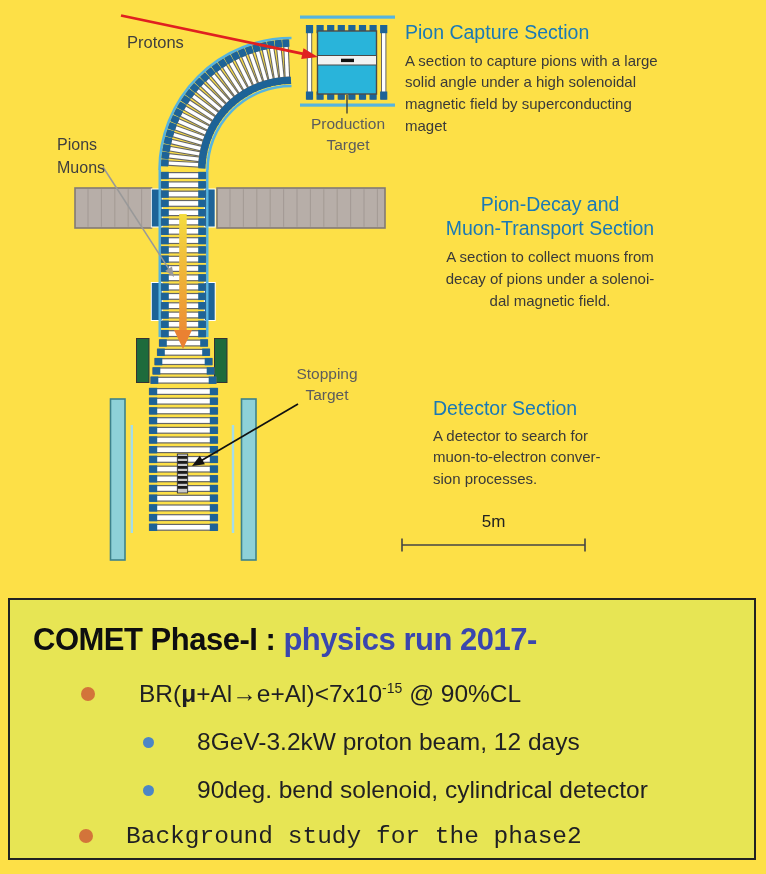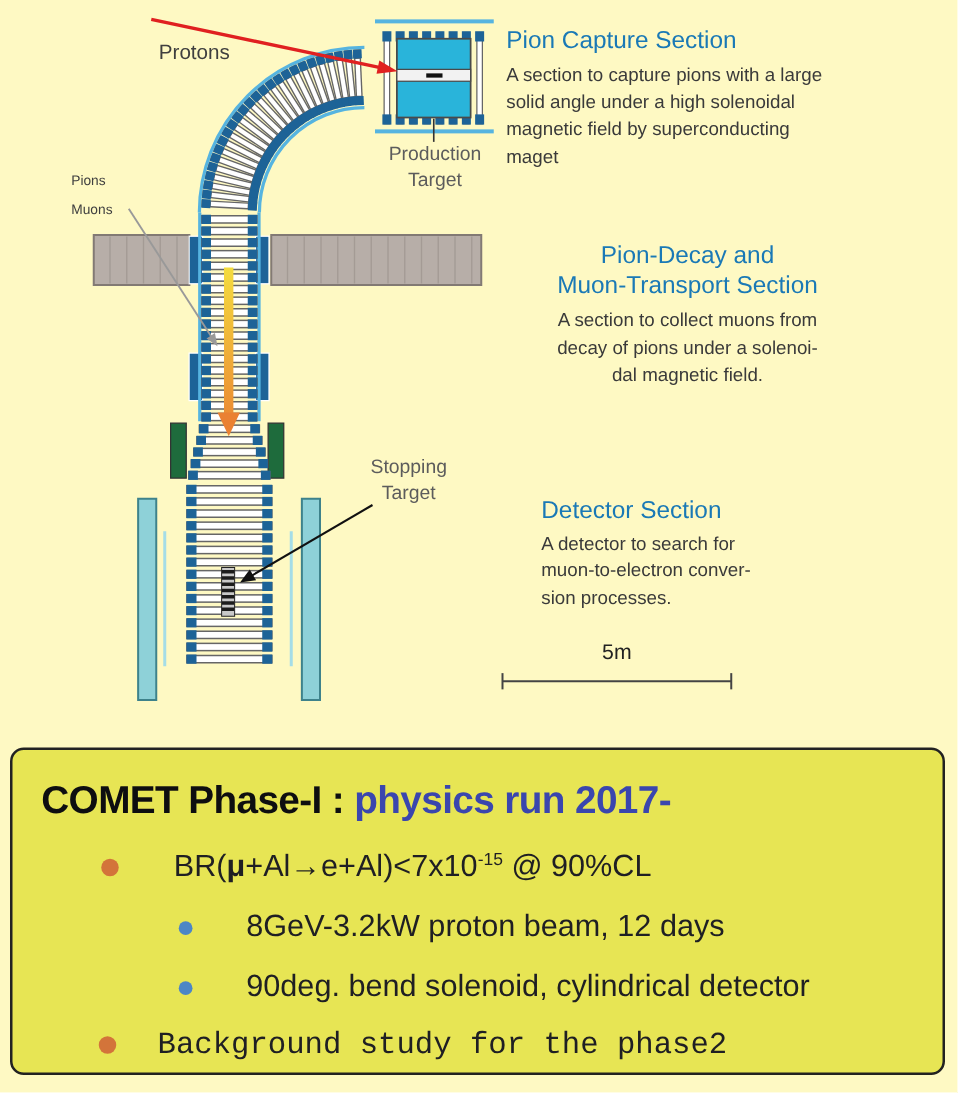--- a/index.html
+++ b/index.html
@@ -1,23 +1,23 @@
 <!DOCTYPE html>
 <html><head>
 <meta charset="utf-8">
 <style>
   html,body{margin:0;padding:0;background:#fff;}
-  .stage{position:relative;width:766px;height:874px;background:#fef9c3;overflow:hidden;
+  .stage{position:relative;width:766px;height:874px;background:#fde047;overflow:hidden;
          font-family:"Liberation Sans",sans-serif;}
   .diagram{position:absolute;left:0;top:0;width:766px;height:580px;}
   #diagram-svg{position:absolute;left:0;top:0;}
   .lines{white-space:pre-line;}
   .lbl{position:absolute;color:#3f3f3f;}
   .lbl-protons{left:127px;top:33px;font-size:16.5px;}
-  .lbl-pions{left:57px;top:134px;font-size:11px;line-height:22.5px;}
+  .lbl-pions{left:57px;top:134px;font-size:16px;line-height:22.5px;}
   .lbl-prod{left:303px;top:114px;width:90px;text-align:center;font-size:15.5px;line-height:20.5px;color:#5c5c5c;}
   .lbl-stop{left:286px;top:364px;width:82px;text-align:center;font-size:15.5px;line-height:20.5px;color:#5c5c5c;}
   .lbl-scale{left:402px;top:512px;width:183px;text-align:center;font-size:17px;color:#222;}
   .section{position:absolute;left:405px;width:290px;}
   .section h2{margin:0;font-size:19.5px;font-weight:400;color:#1a79b6;line-height:23.6px;}
   .section p{margin:0;font-size:15px;color:#3a3a3a;line-height:21.8px;}
   .sec1{top:21px;} .sec1 p{margin-top:5px;}
   .sec2{top:193px;text-align:center;} .sec2 p{margin-top:6px;}
   .sec3{top:397px;margin-left:28px;} .sec3 p{margin-top:4px;}
   .summary{position:absolute;left:8px;top:598px;width:744px;height:258px;
@@ -410,21 +410,21 @@
 dal magnetic field.</p>
     </div>
     <div class="section sec3">
       <h2 class="lines" style="color: rgb(26, 121, 182);">Detector Section</h2>
       <p class="lines">A detector to search for
 muon-to-electron conver-
 sion processes.</p>
     </div>
   </div>
 
-  <div class="summary" style="background: rgb(231, 229, 84); border-radius: 11px;">
+  <div class="summary" style="background: rgb(231, 229, 84);">
     <div class="summary-title">
       <span>COMET Phase-I : </span><span class="blue" style="color: rgb(58, 70, 174);">physics run 2017-</span>
     </div>
     <div class="row row1">
       <span class="dot dot-l1" style="background: rgb(211, 116, 58);"></span>
       <span class="btext"><span>BR(</span><span class="bmu">μ</span><span>+Al→e+Al)&lt;7x10</span><sup>-15</sup><span> @ 90%CL</span></span>
     </div>
     <div class="row row2">
       <span class="dot dot-l2" style="background: rgb(76, 134, 198);"></span>
       <span class="btext">8GeV-3.2kW proton beam, 12 days</span>

